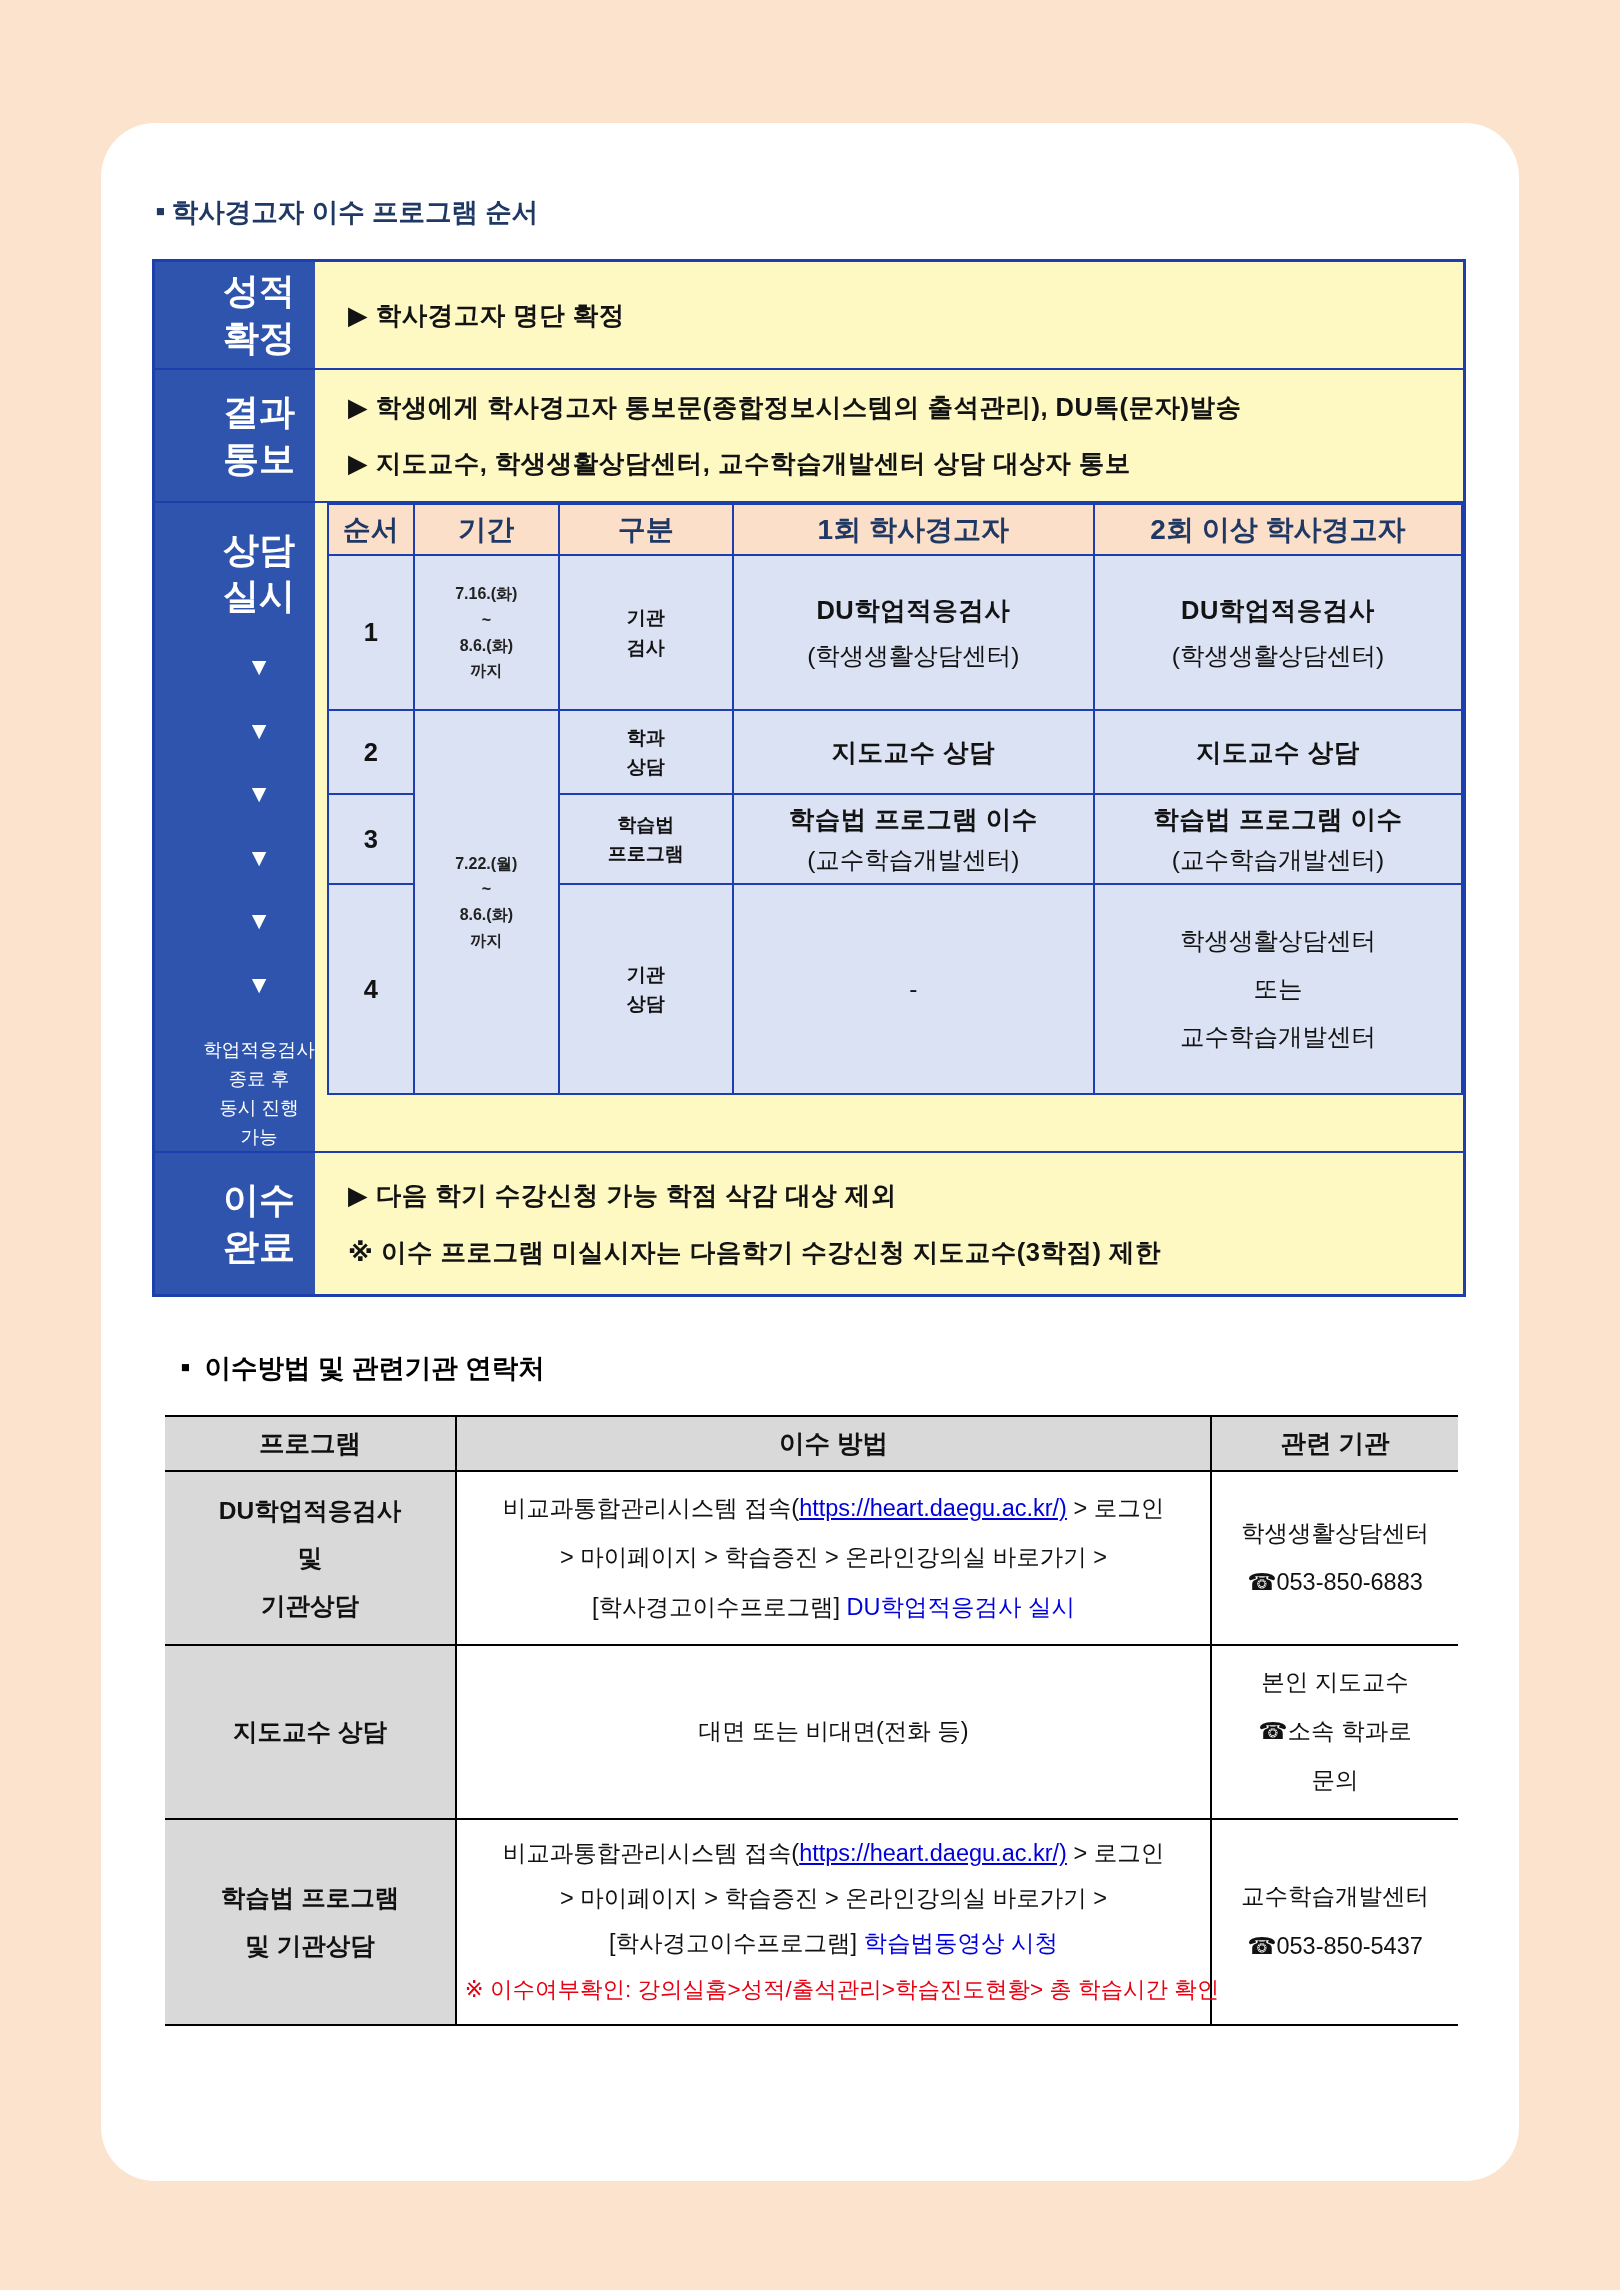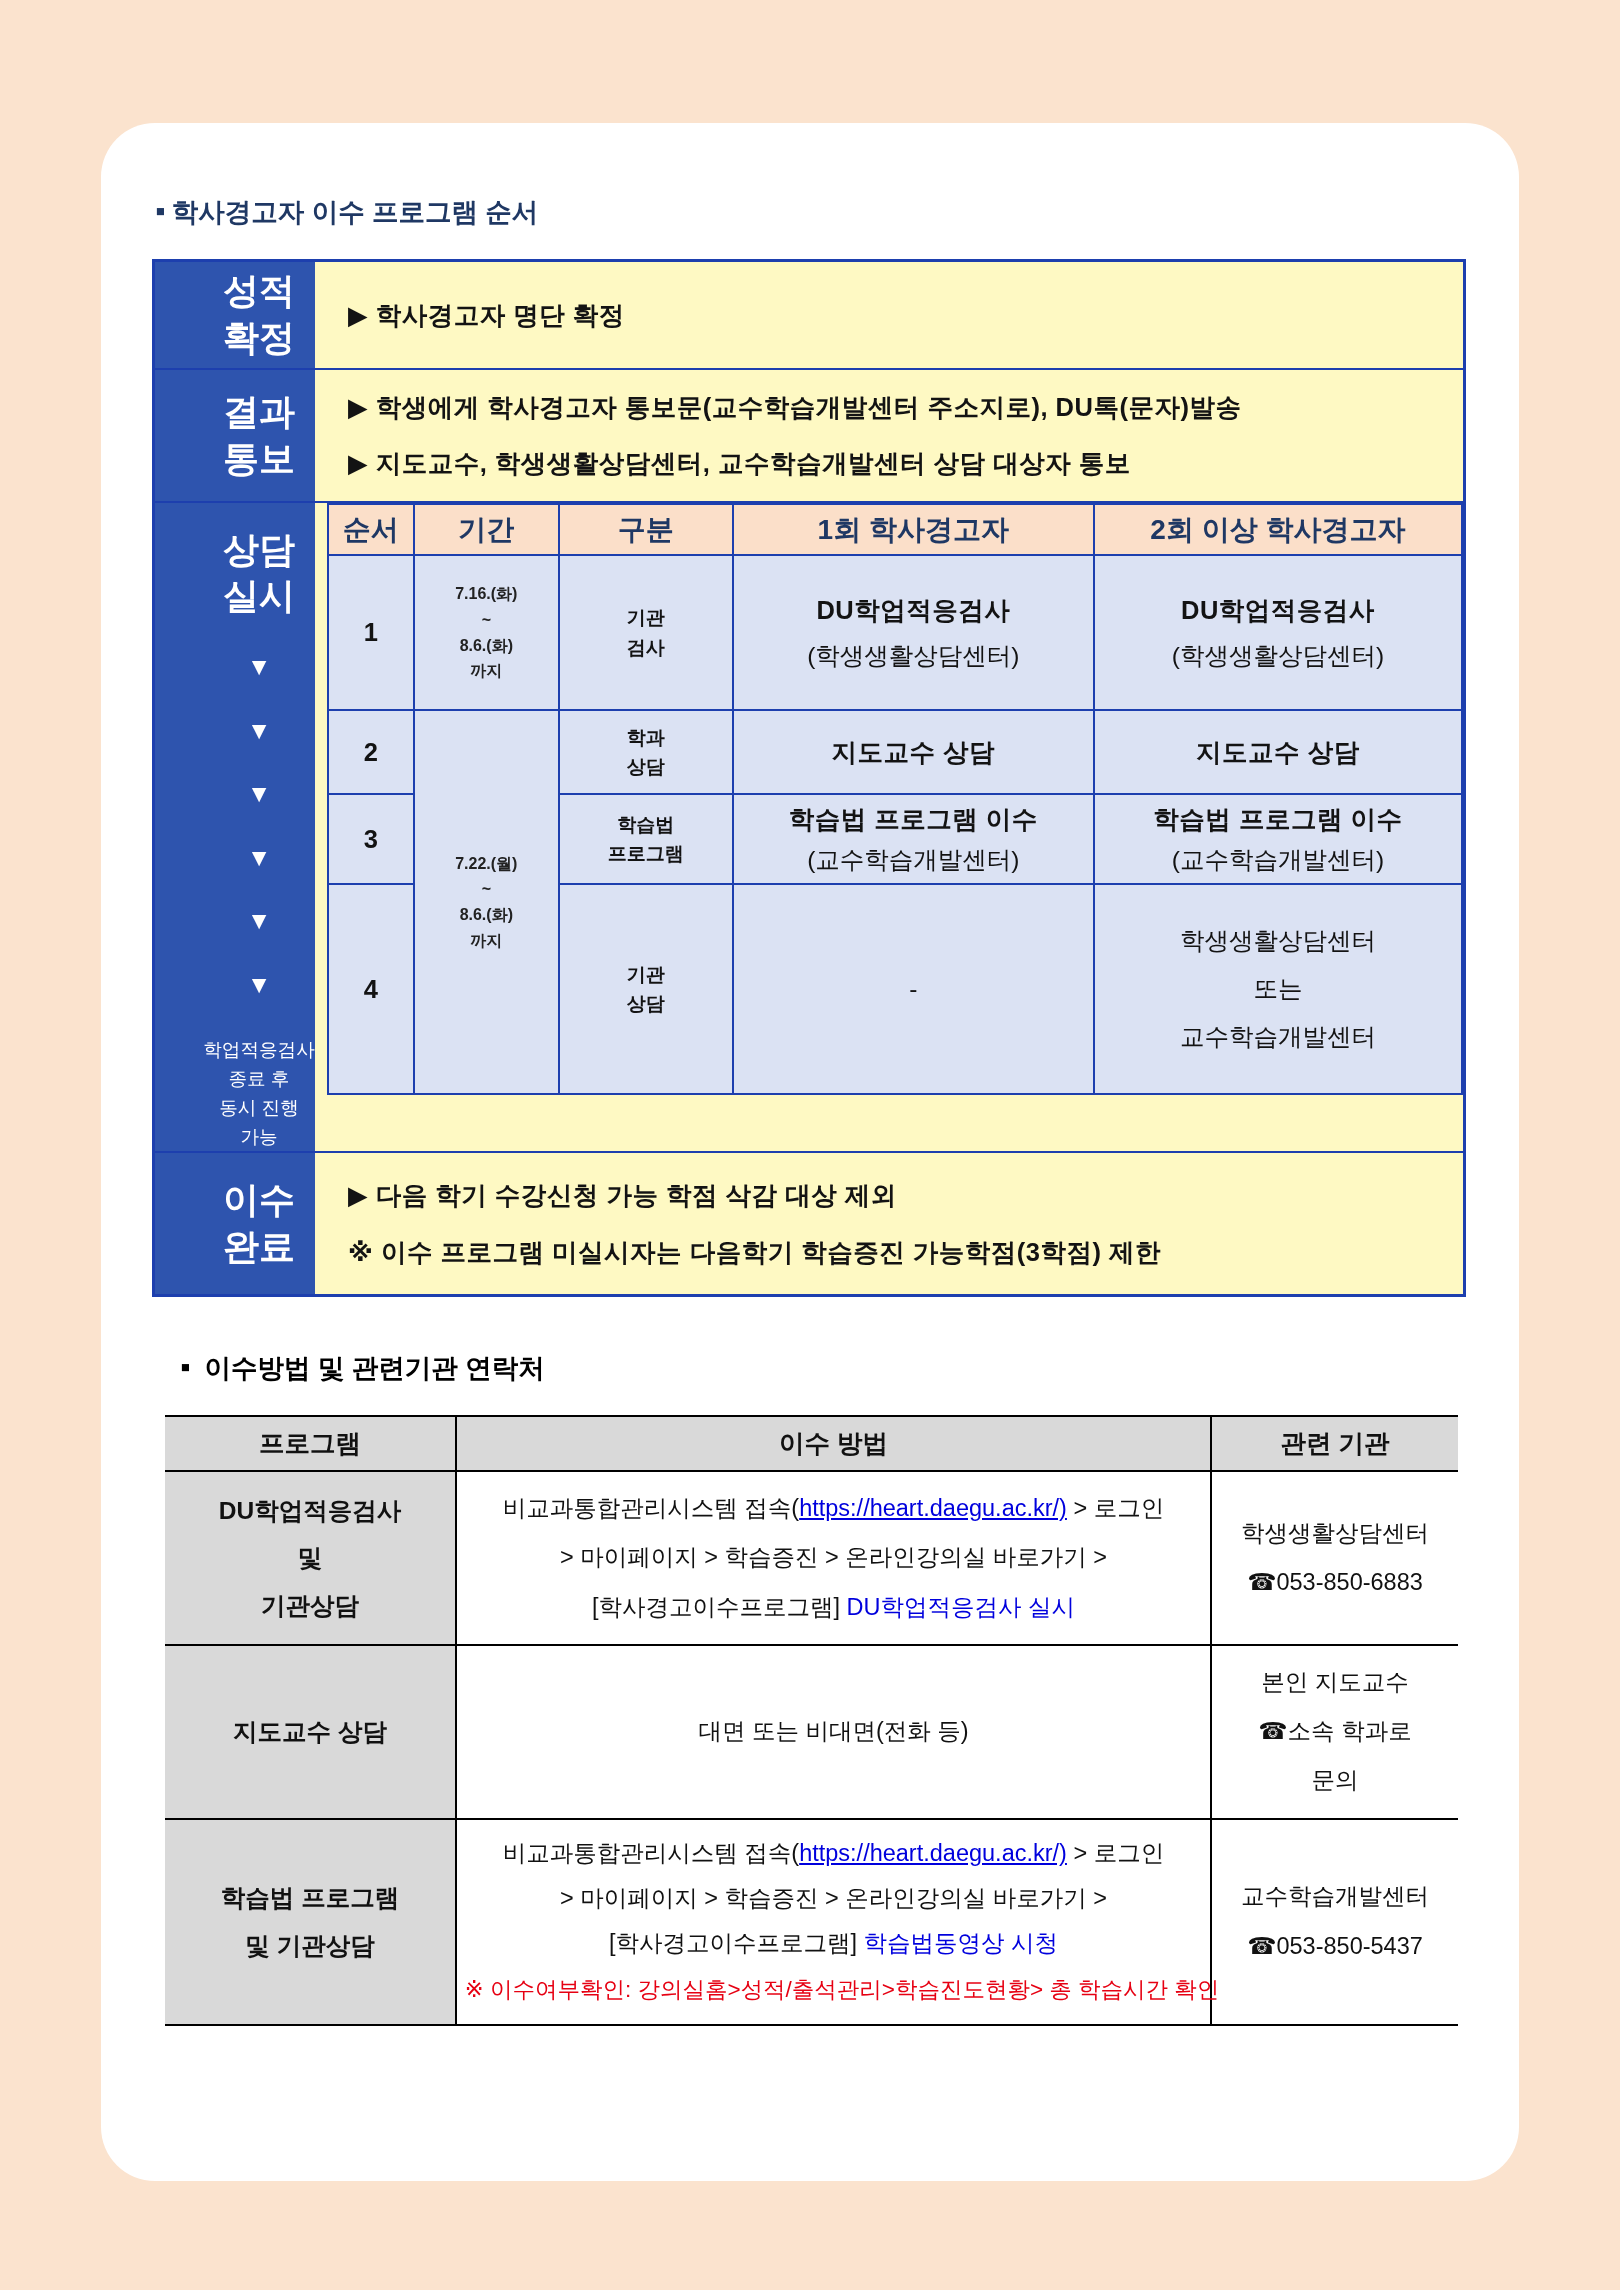--- a/index.html
+++ b/index.html
@@ -128,21 +128,21 @@
 확정</div>
       <div class="flow-content">
         <div class="flow-item">▶ 학사경고자 명단 확정</div>
       </div>
     </div>
 
     <div class="flow-row r-notify">
       <div class="flow-label">결과
 통보</div>
       <div class="flow-content">
-        <div class="flow-item">▶ 학생에게 학사경고자 통보문(교수학습개발센터 주소지로), DU톡(문자)발송</div>
+        <div class="flow-item">▶ 학생에게 학사경고자 통보문(종합정보시스템의 출석관리), DU톡(문자)발송</div>
         <div class="flow-item">▶ 지도교수, 학생생활상담센터, 교수학습개발센터 상담 대상자 통보</div>
       </div>
     </div>
 
     <div class="flow-row r-consult">
       <div class="flow-label flow-label--consult">
         <span style="white-space:pre-line;">상담
 실시</span>
         <span class="arrow-stack">
           <span class="tri">▼</span>
@@ -239,21 +239,21 @@
         </table>
 
       </div>
     </div>
 
     <div class="flow-row r-done">
       <div class="flow-label">이수
 완료</div>
       <div class="flow-content">
         <div class="flow-item">▶ 다음 학기 수강신청 가능 학점 삭감 대상 제외</div>
-        <div class="flow-item">※ 이수 프로그램 미실시자는 다음학기 학습증진 가능학점(3학점) 제한</div>
+        <div class="flow-item">※ 이수 프로그램 미실시자는 다음학기 수강신청 지도교수(3학점) 제한</div>
       </div>
     </div>
 
   </div>
 
   <div class="sec-header sec2">
     <span class="bullet">■</span><span>이수방법 및 관련기관 연락처</span>
   </div>
 
   <table class="contact">

